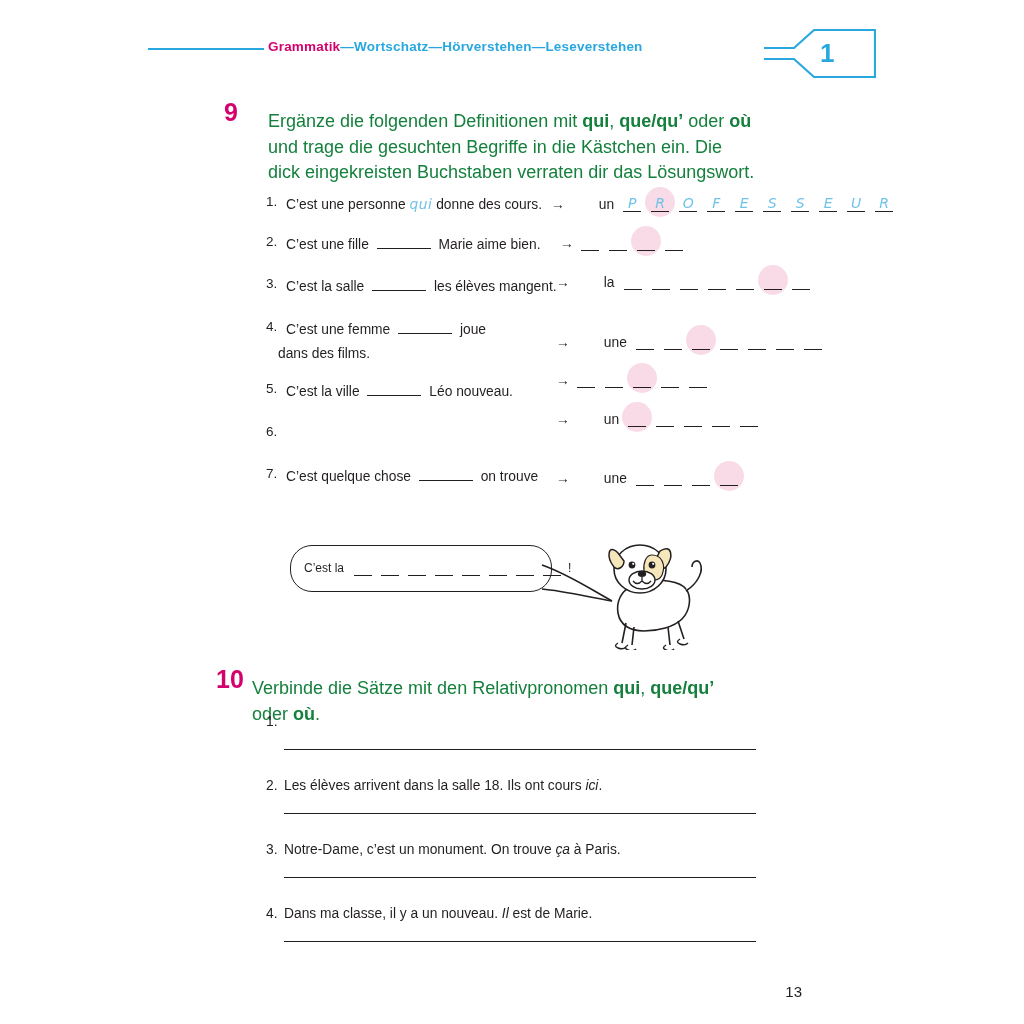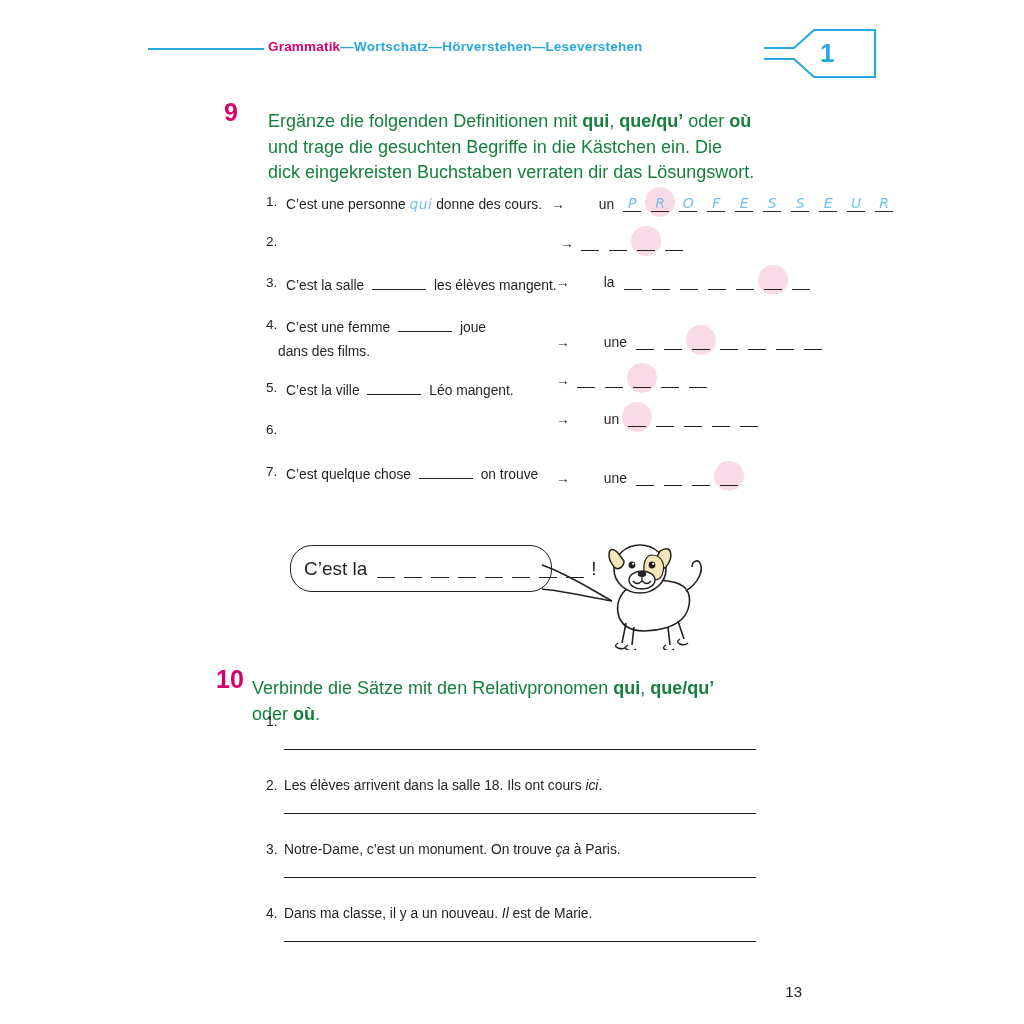--- a/index.html
+++ b/index.html
@@ -194,22 +194,22 @@
     height: 45px;
     border: 1.6px solid #231f20;
     border-radius: 22px;
     background: #fff;
   }
   .bubble-inner {
     position: absolute;
     left: 14px;
     top: 13px;
     display: flex;
-    align-items: flex-end;
-    font-size: 19px;
+    align-items: center;
+    font-size: 12px;
   }
   .bubble-inner .slot { margin-right: 5px; }
   .bubble-tail {
     position: absolute;
     left: 250px;
     top: 16px;
   }
   .dog {
     position: absolute;
     left: 310px;
@@ -284,20 +284,23 @@
 
   <div class="task-row" style="margin-bottom:18px;">
     <span class="task-idx">1.</span>
     <span class="task-text">
       <span>C’est une personne </span><span class="handwritten">qui</span><span> donne des cours.</span>
     </span>
   </div>
 
   <div class="task-row" style="margin-bottom:21px;">
     <span class="task-idx">2.</span>
+    <span class="task-text">
+      <span>C’est une fille </span><span class="blank"></span><span>  Marie aime bien.</span>
+    </span>
   </div>
 
   <div class="task-row" style="margin-bottom:21px;">
     <span class="task-idx">3.</span>
     <span class="task-text">
       <span>C’est la salle </span><span class="blank"></span><span>  les élèves mangent.</span>
     </span>
   </div>
 
   <div class="task-row" style="margin-bottom:12px; display:block;">
@@ -308,21 +311,21 @@
       </span>
     </div>
     <div style="margin-left:12px; margin-top:3px;">
       <span class="task-text">dans des films.</span>
     </div>
   </div>
 
   <div class="task-row" style="margin-bottom:21px; margin-top:17px;">
     <span class="task-idx">5.</span>
     <span class="task-text">
-      <span>C’est la ville </span><span class="blank"></span><span>  Léo mangent.</span>
+      <span>C’est la ville </span><span class="blank"></span><span>  Léo nouveau.</span>
     </span>
   </div>
 
   <div class="task-row" style="margin-bottom:22px;">
     <span class="task-idx">6.</span>
   </div>
 
   <div class="task-row" style="display:block;">
     <div style="display:flex;">
       <span class="task-idx">7.</span>

